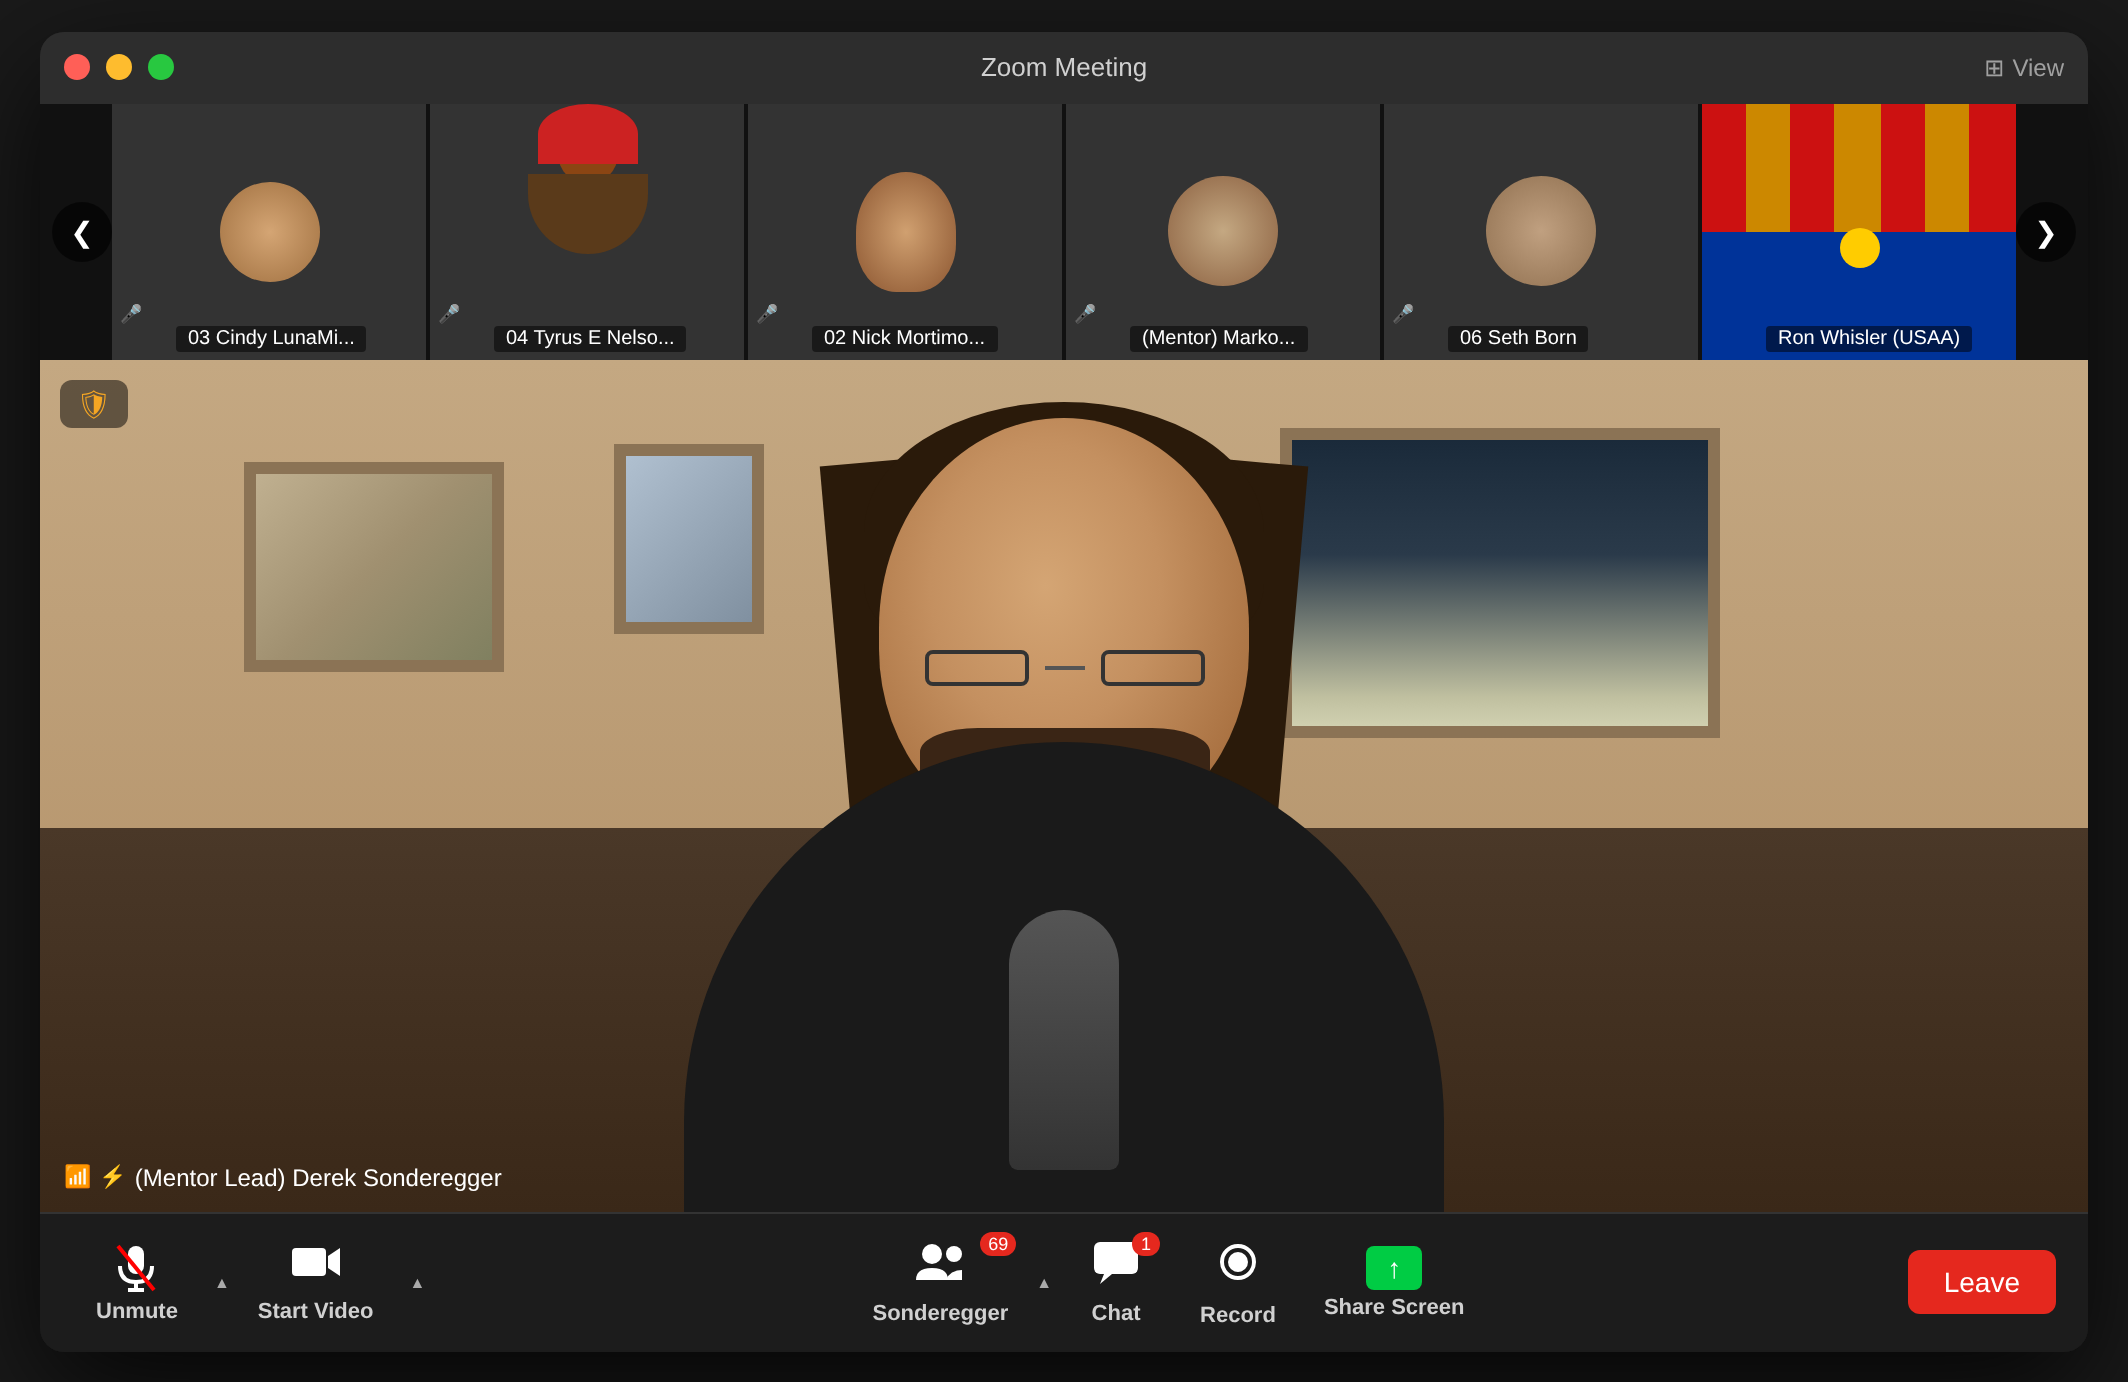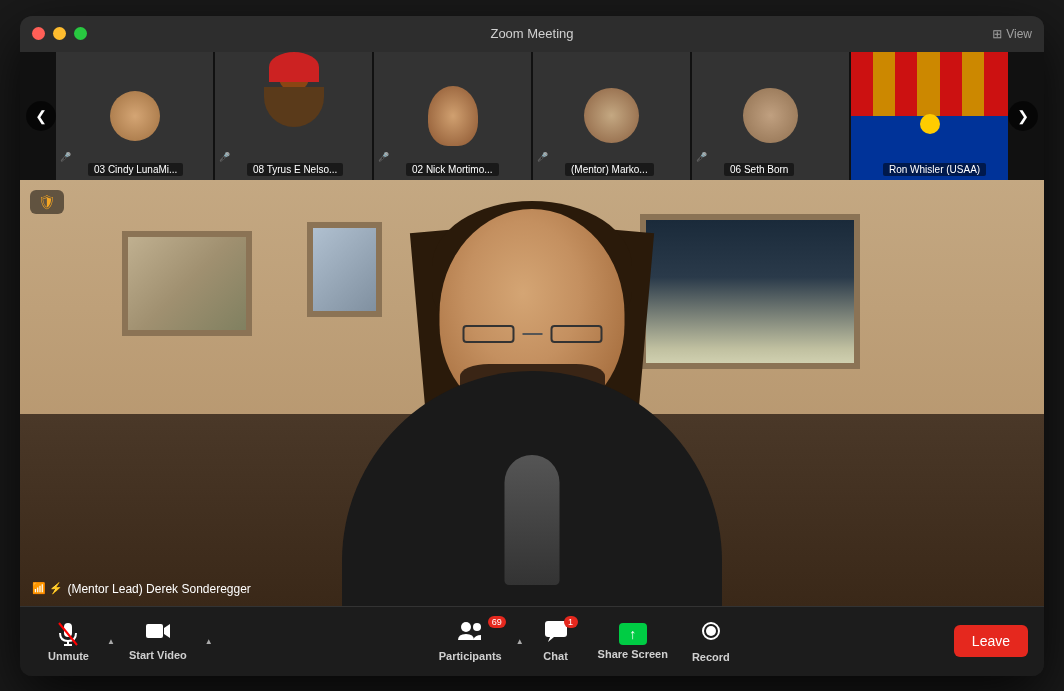--- a/index.html
+++ b/index.html
@@ -415,21 +415,21 @@
         <span class="participant-name">03 Cindy LunaMi...</span>
         <span class="mute-icon-strip">🎤</span>
       </div>
 
       <div class="participant-thumb">
         <div class="thumb-bg thumb-2" style="position:relative;overflow:hidden;">
           <div style="position:absolute;top:10px;left:50%;transform:translateX(-50%);width:30px;height:30px;border-radius:50%;background:#8B4513;"></div>
           <div style="position:absolute;top:0;left:50%;transform:translateX(-50%);width:50px;height:30px;border-radius:50% 50% 0 0;background:#cc2222;"></div>
           <div style="position:absolute;top:35px;left:50%;transform:translateX(-50%);width:60px;height:40px;background:#5a3a1a;border-radius:0 0 30px 30px;"></div>
         </div>
-        <span class="participant-name">08 Tyrus E Nelso...</span>
+        <span class="participant-name">04 Tyrus E Nelso...</span>
         <span class="mute-icon-strip">🎤</span>
       </div>
 
       <div class="participant-thumb">
         <div class="thumb-bg thumb-3">
           <div style="width:50px;height:60px;border-radius:50% 50% 40% 40%;background:radial-gradient(#d0a070,#8B5530);"></div>
         </div>
         <span class="participant-name">02 Nick Mortimo...</span>
         <span class="mute-icon-strip">🎤</span>
       </div>
@@ -541,51 +541,51 @@
     <div class="tool-btn" style="position:relative;">
       <span class="btn-icon">
         <svg width="28" height="22" viewBox="0 0 28 22">
           <circle cx="10" cy="7" r="5" fill="white"></circle>
           <path d="M2 20 Q2 14 10 14 Q18 14 18 20" fill="white"></path>
           <circle cx="21" cy="7" r="4" fill="white"></circle>
           <path d="M17 20 Q19 15 25 15 L25 20" fill="white"></path>
         </svg>
       </span>
       <span class="badge-count">69</span>
-      <span class="btn-label">Participants</span>
+      <span class="btn-label">Sonderegger</span>
     </div>
     <div class="tool-chevron">▲</div>
 
     <div class="tool-btn" style="position:relative;">
       <span class="btn-icon">
         <svg width="24" height="22" viewBox="0 0 24 22">
           <rect x="1" y="1" width="22" height="16" rx="3" fill="white"></rect>
           <polygon points="6,17 4,22 10,17" fill="white"></polygon>
         </svg>
       </span>
       <span class="badge-count">1</span>
       <span class="btn-label">Chat</span>
     </div>
 
     <div class="tool-btn">
       <span class="btn-icon">
-        <div class="share-icon-bg"></div>
-      </span>
-      <span class="btn-label">Share Screen</span>
-    </div>
-
-    <div class="tool-btn">
-      <span class="btn-icon">
         <svg width="24" height="24" viewBox="0 0 24 24">
           <circle cx="12" cy="12" r="8" stroke="white" stroke-width="2" fill="none"></circle>
           <circle cx="12" cy="12" r="5" fill="white"></circle>
         </svg>
       </span>
       <span class="btn-label">Record</span>
     </div>
 
+    <div class="tool-btn">
+      <span class="btn-icon">
+        <div class="share-icon-bg"></div>
+      </span>
+      <span class="btn-label">Share Screen</span>
+    </div>
+
 
     <div class="toolbar-spacer"></div>
 
     <button class="leave-btn">Leave</button>
 
   </div>
 </div>
 
 </body></html>

